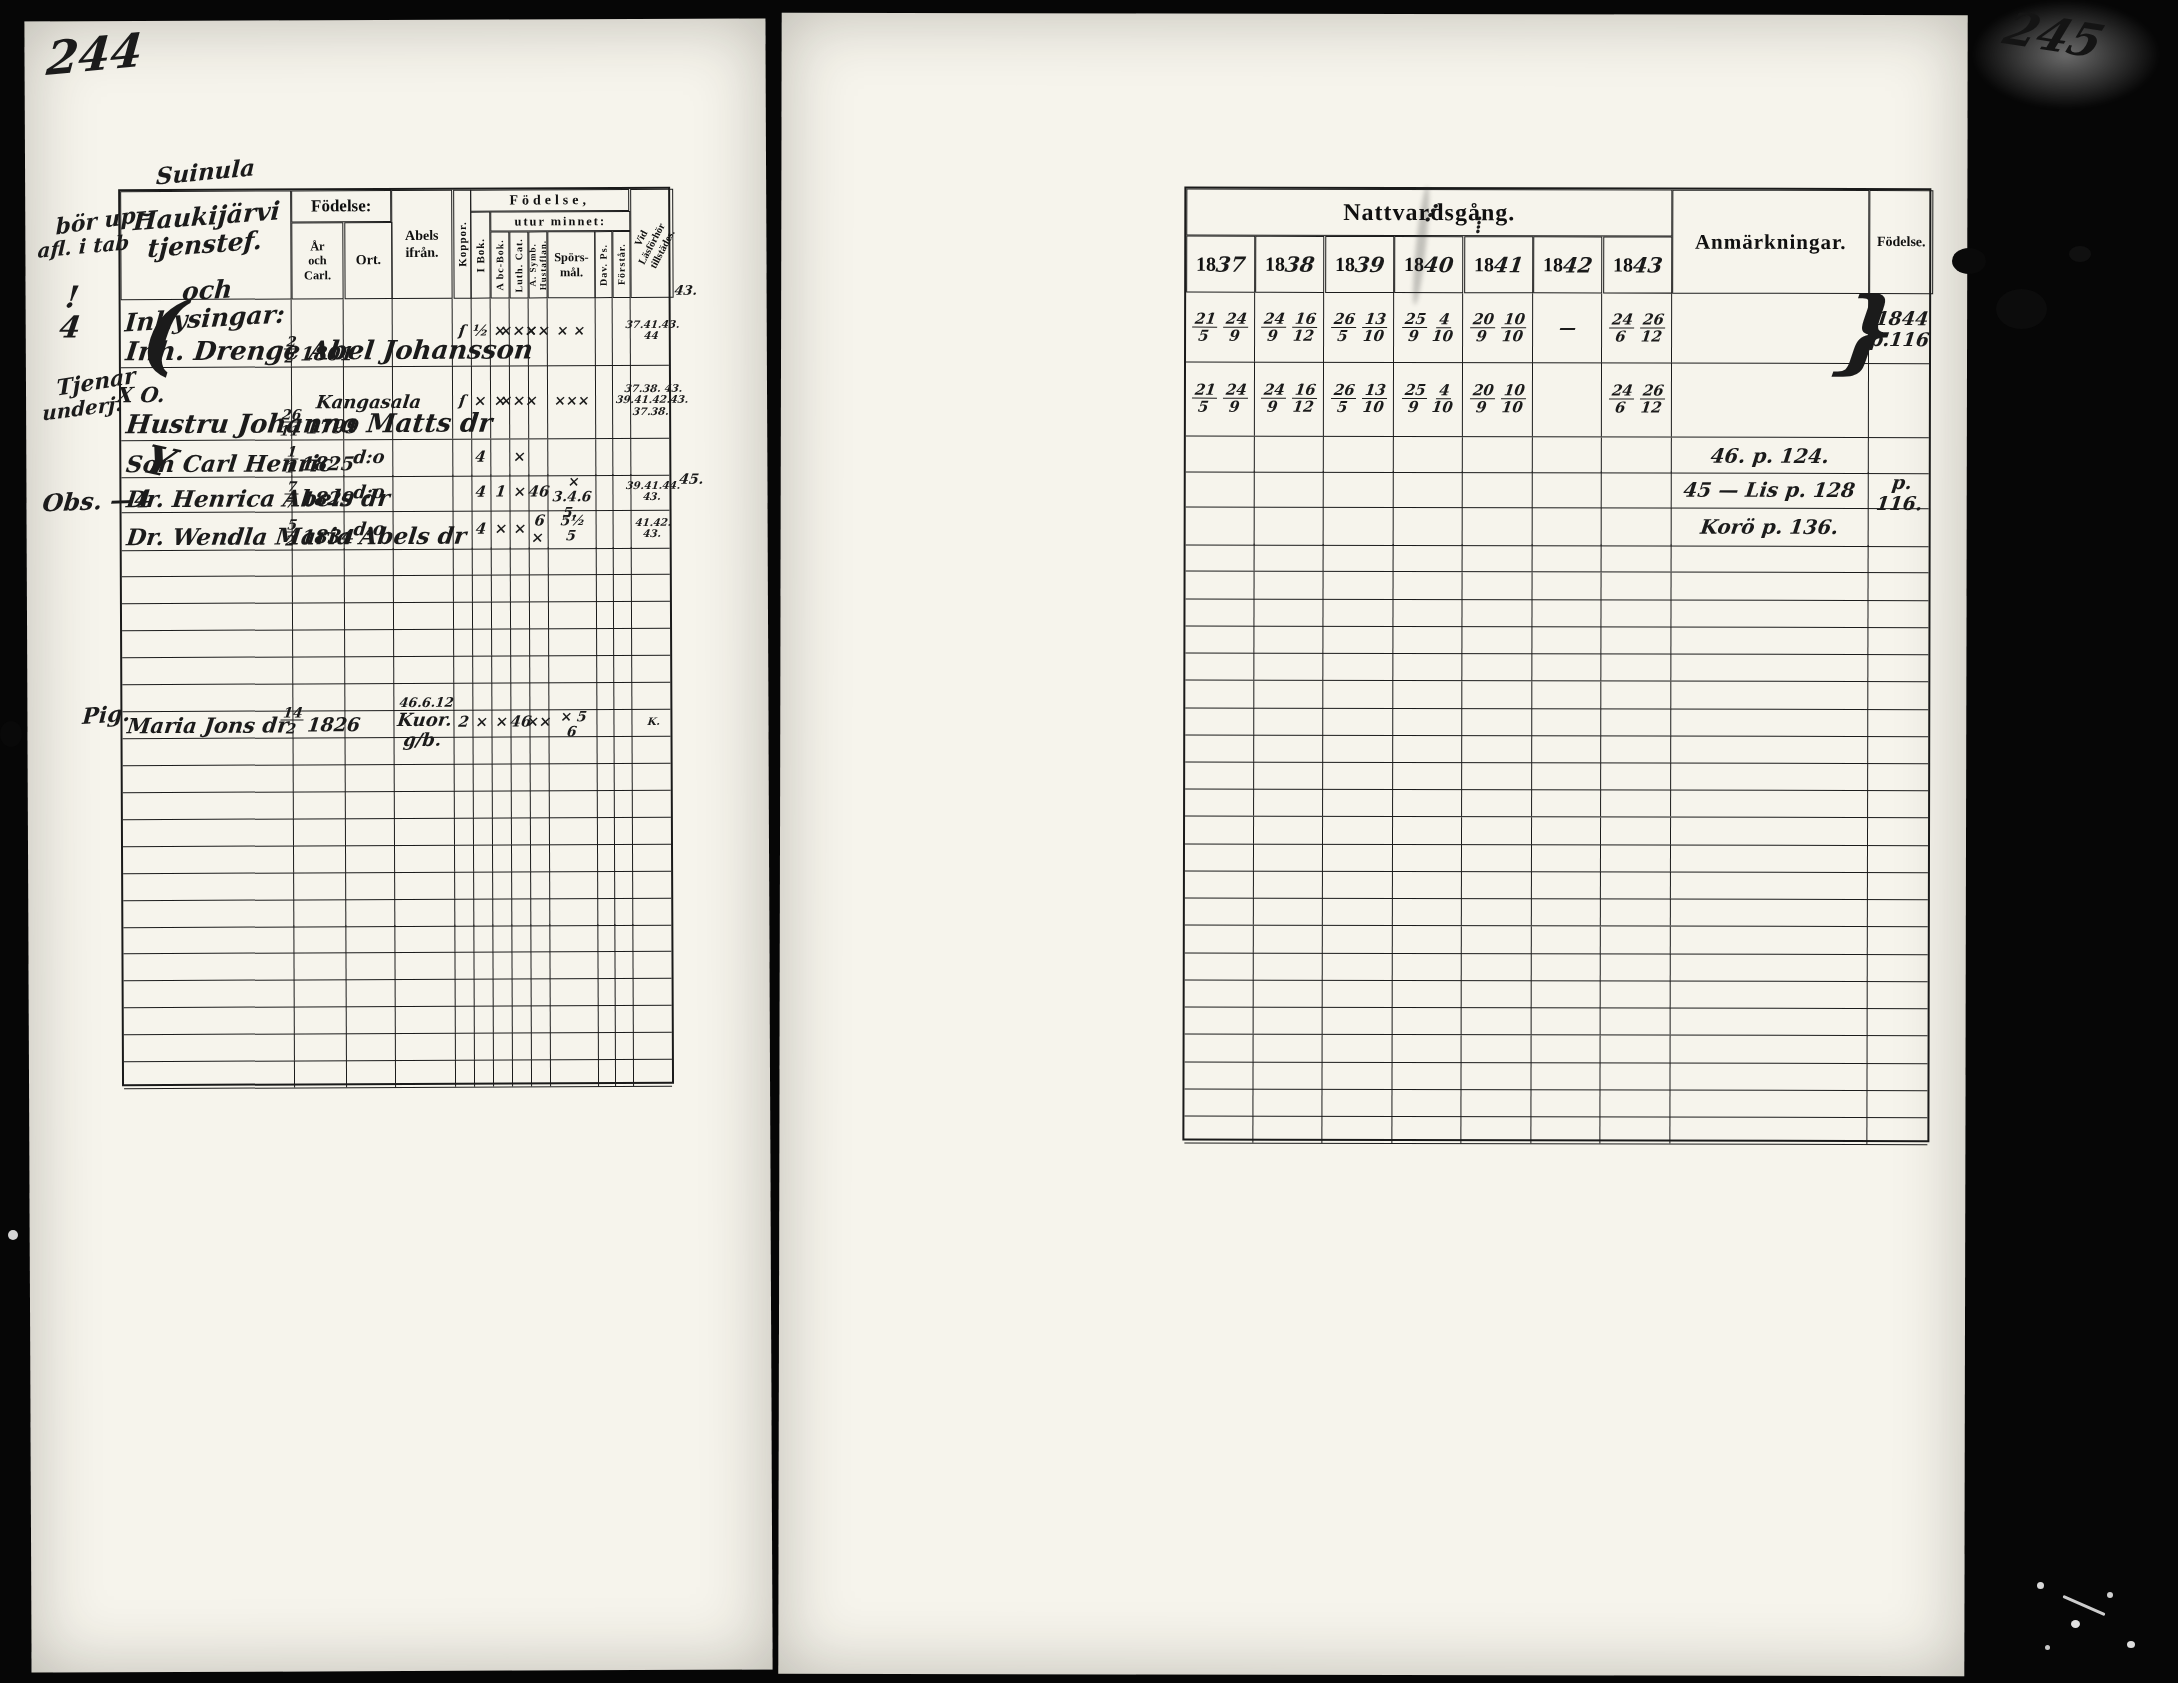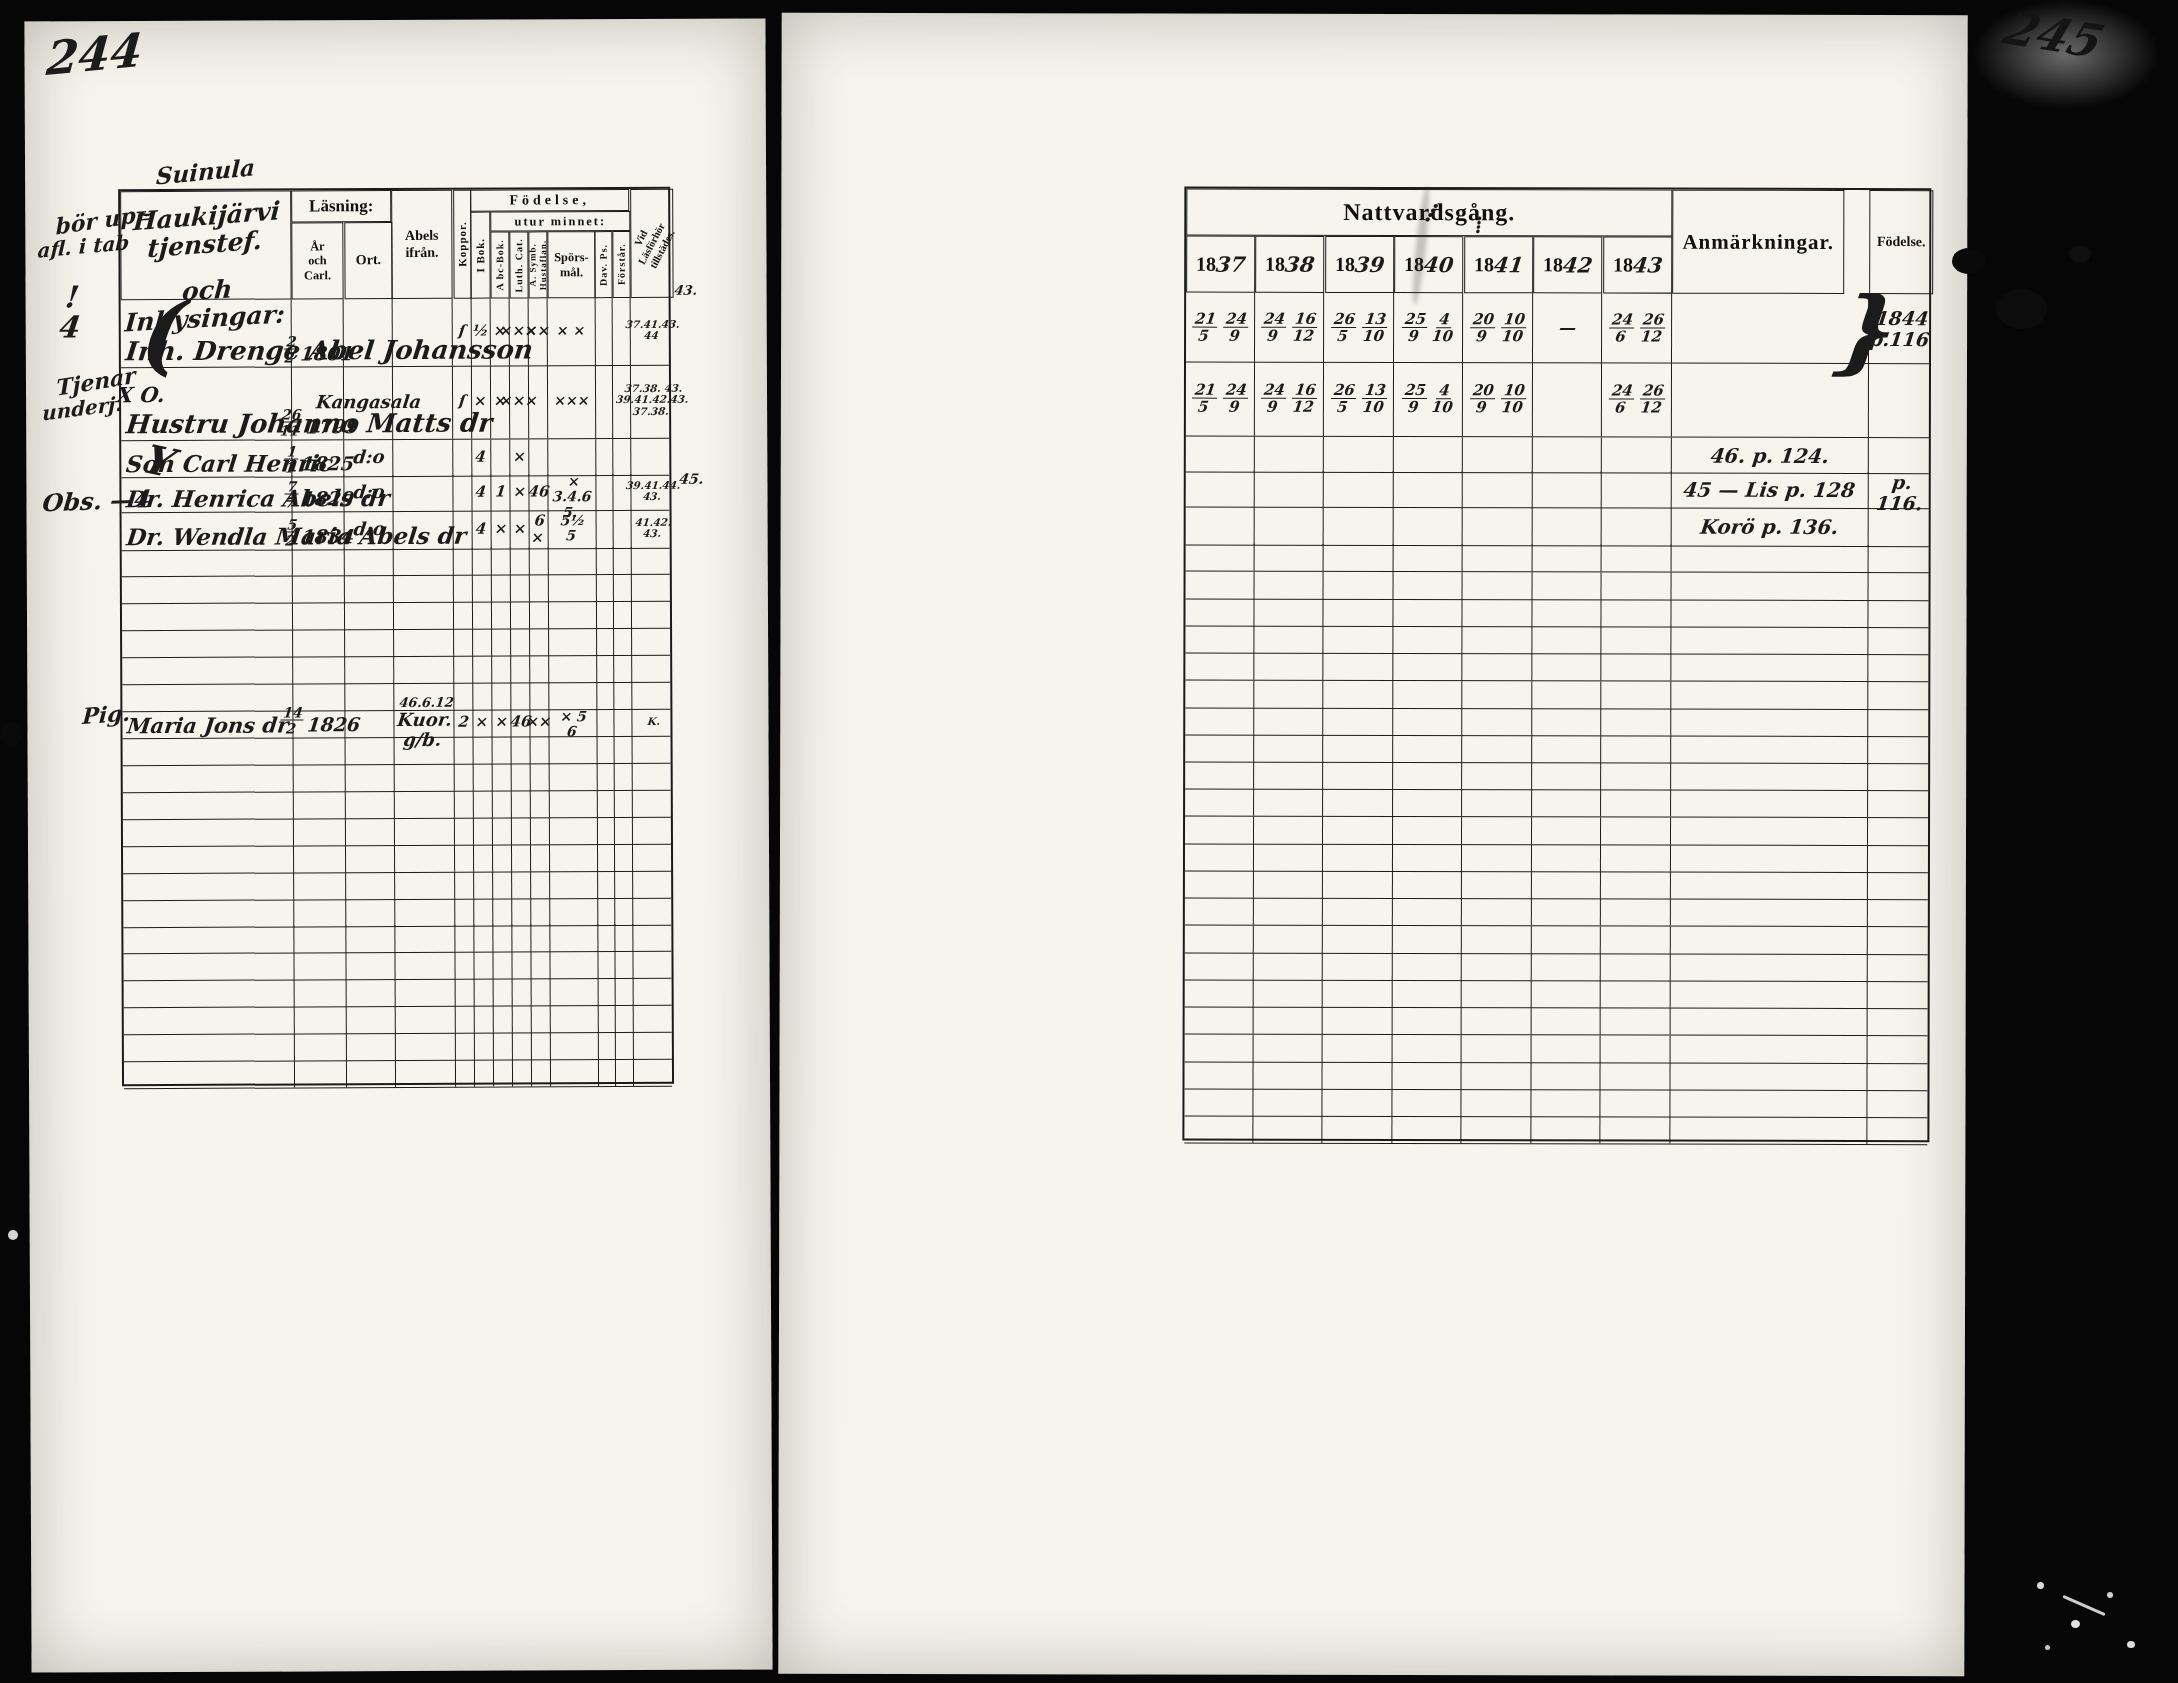--- a/index.html
+++ b/index.html
@@ -34,21 +34,21 @@
 
   <div class="tbl" id="left-table" style="left:93px;top:168px;width:552px;height:897px;">
 
     <div class="hc" style="left:0;top:0;width:171px;height:109px;">
       <div>
         <div class="hw" style="font-size:23px;transform:rotate(-5deg) skewX(-8deg);">Suinula</div>
         <div class="hw" style="font-size:25px;transform:rotate(-4deg) skewX(-8deg);">Haukijärvi tjenstef.</div>
         <div class="hw" style="font-size:25px;transform:rotate(-3deg) skewX(-8deg);">och Inhysingar:</div>
       </div>
     </div>
-    <div class="hc" style="left:171px;top:0;width:100px;height:32px;font-size:17px;">Läsning:</div>
+    <div class="hc" style="left:171px;top:0;width:100px;height:32px;font-size:17px;">Födelse:</div>
     <div class="hc" style="left:171px;top:32px;width:52px;height:77px;font-size:12.4px;">År
 och
 Carl.</div>
     <div class="hc" style="left:224px;top:32px;width:48px;height:77px;font-size:14px;">Ort.</div>
     <div class="hc" style="left:271px;top:0;width:61px;height:109px;font-size:14px;">Abels
 ifrån.</div>
     <div class="hc vert" style="left:333px;top:0;width:18px;height:109px;font-size:11px;">Koppor.</div>
     <div class="hc" style="left:350px;top:0;width:159px;height:22px;font-size:14px;letter-spacing:4px;">Födelse,</div>
     <div class="hc vert" style="left:350px;top:22px;width:20px;height:87px;font-size:11px;">I Bok.</div>
     <div class="hc" style="left:370px;top:22px;width:140px;height:20px;font-size:12.4px;letter-spacing:2px;">utur minnet:</div>
@@ -593,21 +593,21 @@
     <div class="hc" style="left:0;top:0;width:486px;height:47px;font-size:24px;letter-spacing:1px;">Nattvardsgång.</div>
     <div id="rt-years" style="position:absolute;left:0;top:47px;width:486px;height:57px;">
         <div class="hc" style="left:0px;top:0;width:69px;height:57px;font-size:20px;"><div style="display:inline;font-weight:bold;">18</div><div class="hw" style="display:inline;font-size:21px;">37</div></div>
         <div class="hc" style="left:69px;top:0;width:69px;height:57px;font-size:20px;"><div style="display:inline;font-weight:bold;">18</div><div class="hw" style="display:inline;font-size:21px;">38</div></div>
         <div class="hc" style="left:139px;top:0;width:69px;height:57px;font-size:20px;"><div style="display:inline;font-weight:bold;">18</div><div class="hw" style="display:inline;font-size:21px;">39</div></div>
         <div class="hc" style="left:208px;top:0;width:69px;height:57px;font-size:20px;"><div style="display:inline;font-weight:bold;">18</div><div class="hw" style="display:inline;font-size:21px;">40</div></div>
         <div class="hc" style="left:278px;top:0;width:69px;height:57px;font-size:20px;"><div style="display:inline;font-weight:bold;">18</div><div class="hw" style="display:inline;font-size:21px;">41</div></div>
         <div class="hc" style="left:347px;top:0;width:69px;height:57px;font-size:20px;"><div style="display:inline;font-weight:bold;">18</div><div class="hw" style="display:inline;font-size:21px;">42</div></div>
         <div class="hc" style="left:417px;top:0;width:69px;height:57px;font-size:20px;"><div style="display:inline;font-weight:bold;">18</div><div class="hw" style="display:inline;font-size:21px;">43</div></div>
       </div>
-    <div class="hc" style="left:486px;top:0;width:172px;height:104px;font-size:21px;letter-spacing:1px;">Anmärkningar.</div>
+    <div class="hc" style="left:486px;top:0;width:197px;height:104px;font-size:21px;letter-spacing:1px;">Anmärkningar.</div>
     <div class="hc" style="left:683px;top:0;width:64px;height:104px;font-size:14px;">Födelse.</div>
     <div id="rt-body" style="position:absolute;left:0;top:104px;width:100%;">
         <div class="row" style="top:0px;height:69px;">
           <div class="cell" style="left:0px;width:69px;align-items:center;">
             <div class="fr hw" style="font-size:15px;"><div class="n" style="">21</div><div class="d" style="">5</div></div>
             <div class="fr hw" style="font-size:15px;"><div class="n" style="">24</div><div class="d" style="">9</div></div>
           </div>
           <div class="cell" style="left:69px;width:69px;align-items:center;">
             <div class="fr hw" style="font-size:15px;"><div class="n" style="">24</div><div class="d" style="">9</div></div>
             <div class="fr hw" style="font-size:15px;"><div class="n" style="">16</div><div class="d" style="">12</div></div>

